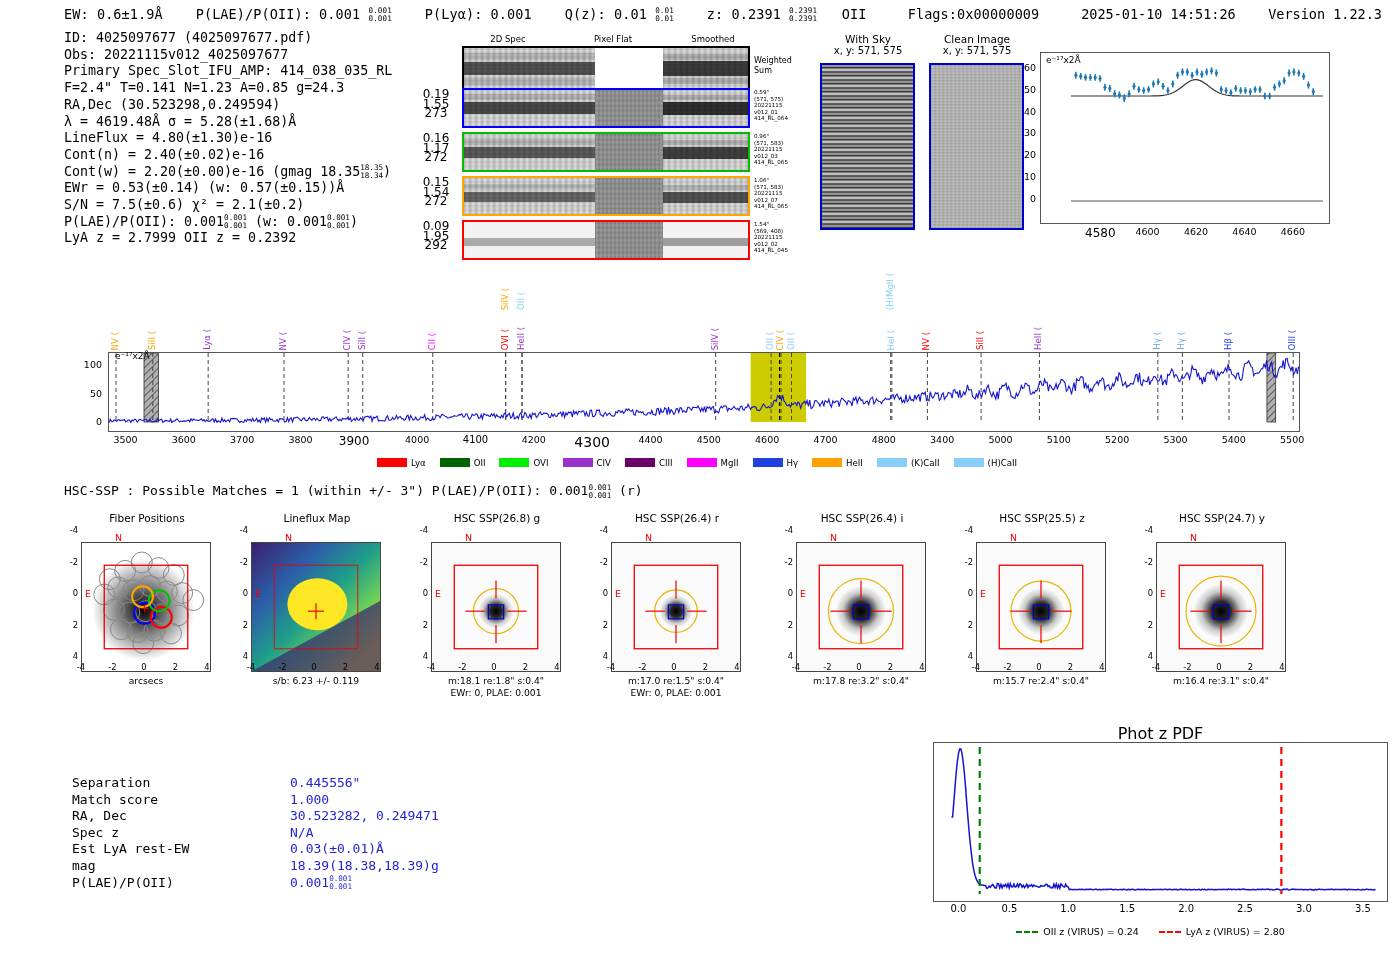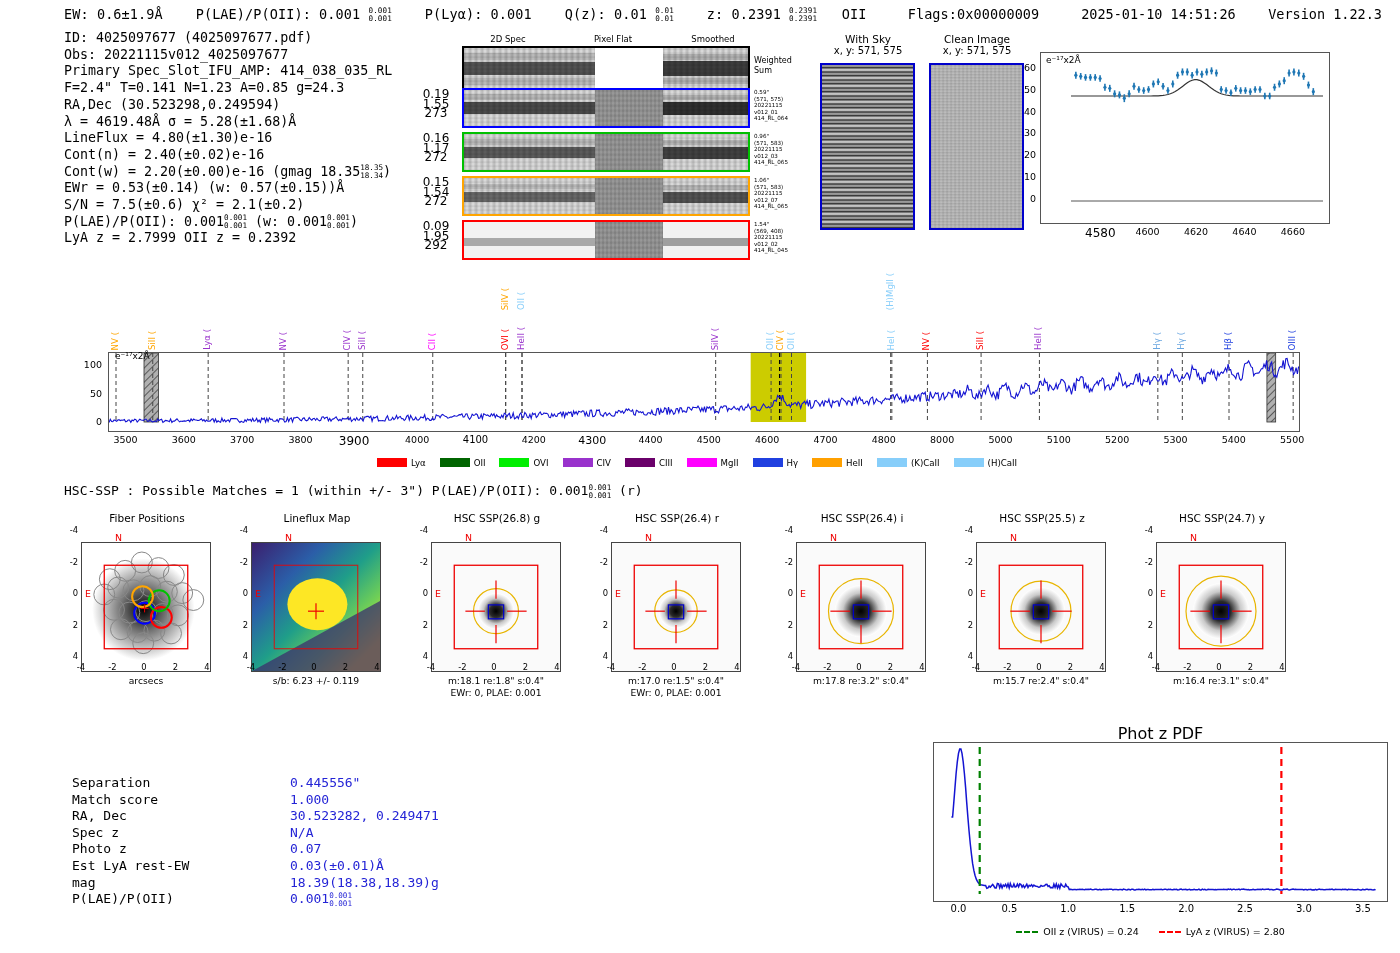--- a/index.html
+++ b/index.html
@@ -443,27 +443,27 @@
   </div>
 <div class="abs" id="spec-xticks" style="left:108px;top:434px;width:1192px;height:14px;">
     <div class="abs" style="font-size: 9.5px; left: -2.5px; top: 0px; width: 40px; text-align: center;">3500</div>
     <div class="abs" style="font-size: 9.5px; left: 55.8333px; top: 0px; width: 40px; text-align: center;">3600</div>
     <div class="abs" style="font-size: 9.5px; left: 114.167px; top: 0px; width: 40px; text-align: center;">3700</div>
     <div class="abs" style="font-size: 9.5px; left: 172.5px; top: 0px; width: 40px; text-align: center;">3800</div>
     <div class="abs" style="font-size: 12px; left: 230.833px; top: 0px; width: 40px; text-align: left;">3900</div>
     <div class="abs" style="font-size: 9.5px; left: 289.167px; top: 0px; width: 40px; text-align: center;">4000</div>
     <div class="abs" style="font-size: 10px; left: 347.5px; top: 0px; width: 40px; text-align: center;">4100</div>
     <div class="abs" style="font-size: 9.5px; left: 405.833px; top: 0px; width: 40px; text-align: center;">4200</div>
-    <div class="abs" style="font-size: 11px; left: 464.167px; top: 0px; width: 40px; text-align: center;">4300</div>
+    <div class="abs" style="font-size: 14px; left: 464.167px; top: 0px; width: 40px; text-align: center;">4300</div>
     <div class="abs" style="font-size: 9.5px; left: 522.5px; top: 0px; width: 40px; text-align: center;">4400</div>
     <div class="abs" style="font-size: 9.5px; left: 580.833px; top: 0px; width: 40px; text-align: center;">4500</div>
     <div class="abs" style="font-size: 9.5px; left: 639.167px; top: 0px; width: 40px; text-align: center;">4600</div>
     <div class="abs" style="font-size: 9.5px; left: 697.5px; top: 0px; width: 40px; text-align: center;">4700</div>
     <div class="abs" style="font-size: 9.5px; left: 755.833px; top: 0px; width: 40px; text-align: center;">4800</div>
-    <div class="abs" style="font-size: 9.5px; left: 814.167px; top: 0px; width: 40px; text-align: center;">8000</div>
+    <div class="abs" style="font-size: 9.5px; left: 814.167px; top: 0px; width: 40px; text-align: center;">3400</div>
     <div class="abs" style="font-size: 9.5px; left: 872.5px; top: 0px; width: 40px; text-align: center;">5000</div>
     <div class="abs" style="font-size: 9.5px; left: 930.833px; top: 0px; width: 40px; text-align: center;">5100</div>
     <div class="abs" style="font-size: 9.5px; left: 989.167px; top: 0px; width: 40px; text-align: center;">5200</div>
     <div class="abs" style="font-size: 9.5px; left: 1047.5px; top: 0px; width: 40px; text-align: center;">5300</div>
     <div class="abs" style="font-size: 9.5px; left: 1105.83px; top: 0px; width: 40px; text-align: center;">5400</div>
     <div class="abs" style="font-size: 9.5px; left: 1164.17px; top: 0px; width: 40px; text-align: center;">5500</div>
   </div>
 <div class="abs" id="spec-legend" style="left:108px;top:452px;width:1192px;height:14px;text-align:center;"><span class="legend-sw" style="background: rgb(255, 0, 0);"></span><span class="legend-tx">Lyα</span><span class="legend-sw" style="background: rgb(0, 100, 0);"></span><span class="legend-tx">OII</span><span class="legend-sw" style="background: rgb(0, 238, 0);"></span><span class="legend-tx">OVI</span><span class="legend-sw" style="background: rgb(153, 50, 204);"></span><span class="legend-tx">CIV</span><span class="legend-sw" style="background: rgb(106, 0, 106);"></span><span class="legend-tx">CIII</span><span class="legend-sw" style="background: rgb(255, 0, 255);"></span><span class="legend-tx">MgII</span><span class="legend-sw" style="background: rgb(32, 64, 224);"></span><span class="legend-tx">Hγ</span><span class="legend-sw" style="background: rgb(255, 160, 0);"></span><span class="legend-tx">HeII</span><span class="legend-sw" style="background: rgb(135, 206, 250);"></span><span class="legend-tx">(K)CaII</span><span class="legend-sw" style="background: rgb(135, 206, 250);"></span><span class="legend-tx">(H)CaII</span></div>
 
 <div class="abs mono" style="left:64px;top:483px;font-size:13px;">
@@ -727,21 +727,20 @@
       <div class="abs ticklbl" style="left: 137px; top: 150px; width: 20px; text-align: center;">4</div>
       <div class="abs capt" style="left: 0px; top: 163px; width: 172px;">m:16.4  re:3.1"  s:0.4"</div>
     </div>
   </div>
 
 <div class="abs mono" id="mtbl">
     <div><span class="k">Separation</span><span class="v">0.445556"</span></div>
     <div><span class="k">Match score</span><span class="v">1.000</span></div>
     <div><span class="k">RA, Dec</span><span class="v">30.523282, 0.249471</span></div>
     <div><span class="k">Spec z</span><span class="v">N/A</span></div>
-    <div><span class="k">Photo z</span><span class="v">0.07</span></div>
     <div><span class="k">Est LyA rest-EW</span><span class="v">0.03(±0.01)Å</span></div>
     <div><span class="k">mag</span><span class="v">18.39(18.38,18.39)g</span></div>
     <div><span class="k">P(LAE)/P(OII)</span><span class="v">0.001</span><span class="stack v"><span>0.001</span><br><span>0.001</span></span></div>
   </div>
 
 <div class="abs" style="left:933px;top:724px;width:455px;text-align:center;font-size:16px;">Phot z PDF</div>
 <div class="abs" id="photz">
   <svg id="photzsvg" width="452" height="157" style="position:absolute;left:0;top:0;">
       <path d="M17.4 74.0 L18.6 74.0 L19.8 59.4 L21.0 44.4 L22.1 30.5 L23.3 18.9 L24.5 10.4 L25.7 6.0 L26.9 6.0 L28.0 10.4 L29.2 18.9 L30.4 30.5 L31.6 44.4 L32.7 59.4 L33.9 74.4 L35.1 88.5 L36.3 101.0 L37.5 111.7 L38.6 120.4 L39.8 127.2 L41.0 132.2 L42.2 135.9 L43.4 138.4 L44.5 140.0 L45.7 141.1 L46.9 141.7 L48.1 142.1 L49.2 142.3 L50.4 142.5 L51.6 142.5 L52.8 145.3 L54.0 144.9 L55.1 143.2 L56.3 144.2 L57.5 142.7 L58.7 141.4 L59.8 143.0 L61.0 145.0 L62.2 145.0 L63.4 140.5 L64.6 140.9 L65.7 144.8 L66.9 141.5 L68.1 144.9 L69.3 142.0 L70.5 143.2 L71.6 141.3 L72.8 144.1 L74.0 140.9 L75.2 144.9 L76.3 140.6 L77.5 143.8 L78.7 144.0 L79.9 141.1 L81.1 144.1 L82.2 143.6 L83.4 141.1 L84.6 143.9 L85.8 140.9 L87.0 141.6 L88.1 144.2 L89.3 142.2 L90.5 144.6 L91.7 143.0 L92.8 141.2 L94.0 144.4 L95.2 142.3 L96.4 143.1 L97.6 141.7 L98.7 143.7 L99.9 142.0 L101.1 143.0 L102.3 143.3 L103.4 143.5 L104.6 144.3 L105.8 144.0 L107.0 142.4 L108.2 143.2 L109.3 143.0 L110.5 142.7 L111.7 141.5 L112.9 141.3 L114.1 143.4 L115.2 142.7 L116.4 144.6 L117.6 144.5 L118.8 144.9 L119.9 141.2 L121.1 144.4 L122.3 141.0 L123.5 145.0 L124.7 142.1 L125.8 145.2 L127.0 140.9 L128.2 142.4 L129.4 143.7 L130.6 144.0 L131.7 141.3 L132.9 143.4 L134.1 143.9 L135.3 146.5 L136.4 146.2 L137.6 146.4 L138.8 146.7 L140.0 146.6 L141.2 146.6 L142.3 146.8 L143.5 146.5 L144.7 146.4 L145.9 146.2 L147.0 146.4 L148.2 146.2 L149.4 146.5 L150.6 146.7 L151.8 146.2 L152.9 146.5 L154.1 146.2 L155.3 146.5 L156.5 146.1 L157.7 146.5 L158.8 146.7 L160.0 146.5 L161.2 146.2 L162.4 146.2 L163.5 146.7 L164.7 146.8 L165.9 146.3 L167.1 146.9 L168.3 146.6 L169.4 146.2 L170.6 146.4 L171.8 146.5 L173.0 146.2 L174.2 146.5 L175.3 146.3 L176.5 146.3 L177.7 146.2 L178.9 146.9 L180.0 146.5 L181.2 146.6 L182.4 146.4 L183.6 146.8 L184.8 146.8 L185.9 146.4 L187.1 146.6 L188.3 146.9 L189.5 146.1 L190.6 146.4 L191.8 146.8 L193.0 146.9 L194.2 146.3 L195.4 146.5 L196.5 146.9 L197.7 146.2 L198.9 146.2 L200.1 146.9 L201.3 146.9 L202.4 146.6 L203.6 146.4 L204.8 146.2 L206.0 146.5 L207.1 146.8 L208.3 146.4 L209.5 146.8 L210.7 146.1 L211.9 146.9 L213.0 146.5 L214.2 146.5 L215.4 146.8 L216.6 146.8 L217.8 146.7 L218.9 146.4 L220.1 146.7 L221.3 146.4 L222.5 146.5 L223.6 146.4 L224.8 146.6 L226.0 146.5 L227.2 146.3 L228.4 146.8 L229.5 146.6 L230.7 146.3 L231.9 146.2 L233.1 146.8 L234.2 146.2 L235.4 146.5 L236.6 146.2 L237.8 146.8 L239.0 146.7 L240.1 146.2 L241.3 146.4 L242.5 146.3 L243.7 146.9 L244.9 146.7 L246.0 146.2 L247.2 146.1 L248.4 146.8 L249.6 146.6 L250.7 146.6 L251.9 146.3 L253.1 146.9 L254.3 146.6 L255.5 146.2 L256.6 146.9 L257.8 146.8 L259.0 146.7 L260.2 146.2 L261.4 146.8 L262.5 146.7 L263.7 146.8 L264.9 146.2 L266.1 146.9 L267.2 146.9 L268.4 146.2 L269.6 146.8 L270.8 146.4 L272.0 146.9 L273.1 146.8 L274.3 146.3 L275.5 146.4 L276.7 146.4 L277.8 146.4 L279.0 146.4 L280.2 146.7 L281.4 146.6 L282.6 146.7 L283.7 146.5 L284.9 146.4 L286.1 146.4 L287.3 146.5 L288.5 146.6 L289.6 146.3 L290.8 146.4 L292.0 146.4 L293.2 146.6 L294.3 146.1 L295.5 146.4 L296.7 146.1 L297.9 146.8 L299.1 146.2 L300.2 146.2 L301.4 146.8 L302.6 146.4 L303.8 146.4 L305.0 146.1 L306.1 146.8 L307.3 146.2 L308.5 146.2 L309.7 146.1 L310.8 146.4 L312.0 146.5 L313.2 146.7 L314.4 146.6 L315.6 146.9 L316.7 146.8 L317.9 146.8 L319.1 146.4 L320.3 146.8 L321.4 146.8 L322.6 146.6 L323.8 146.2 L325.0 146.4 L326.2 146.2 L327.3 146.7 L328.5 146.1 L329.7 146.4 L330.9 146.4 L332.1 146.2 L333.2 146.3 L334.4 146.1 L335.6 146.7 L336.8 146.4 L337.9 146.5 L339.1 146.9 L340.3 146.7 L341.5 146.5 L342.7 146.1 L343.8 146.3 L345.0 146.5 L346.2 146.9 L347.4 146.9 L348.6 146.9 L349.7 146.1 L350.9 146.5 L352.1 146.2 L353.3 146.1 L354.4 146.8 L355.6 146.9 L356.8 146.6 L358.0 146.2 L359.2 146.1 L360.3 146.4 L361.5 146.2 L362.7 146.5 L363.9 146.4 L365.0 146.5 L366.2 146.4 L367.4 146.4 L368.6 146.5 L369.8 146.9 L370.9 146.5 L372.1 146.6 L373.3 146.9 L374.5 146.6 L375.7 146.6 L376.8 146.3 L378.0 146.9 L379.2 146.7 L380.4 146.9 L381.5 146.3 L382.7 146.9 L383.9 146.6 L385.1 146.1 L386.3 146.5 L387.4 146.5 L388.6 146.6 L389.8 146.7 L391.0 146.7 L392.2 146.4 L393.3 146.5 L394.5 146.4 L395.7 146.2 L396.9 146.4 L398.0 146.1 L399.2 146.7 L400.4 146.8 L401.6 146.3 L402.8 146.4 L403.9 146.5 L405.1 146.4 L406.3 146.4 L407.5 146.7 L408.6 146.3 L409.8 146.4 L411.0 146.3 L412.2 146.5 L413.4 146.9 L414.5 146.2 L415.7 146.4 L416.9 146.4 L418.1 146.4 L419.3 146.7 L420.4 146.8 L421.6 146.7 L422.8 146.8 L424.0 146.3 L425.1 146.6 L426.3 146.9 L427.5 146.9 L428.7 146.4 L429.9 146.8 L431.0 146.7 L432.2 146.2 L433.4 146.3 L434.6 146.8 L435.8 146.6 L436.9 146.4 L438.1 146.7 L439.3 146.9 L440.5 146.6 L441.6 146.9 " fill="none" stroke="#1414d2" stroke-width="1.5"></path>
       <line x1="45.70810810810811" y1="4" x2="45.70810810810811" y2="151" stroke="#008000" stroke-width="2.2" stroke-dasharray="7,5"></line>

